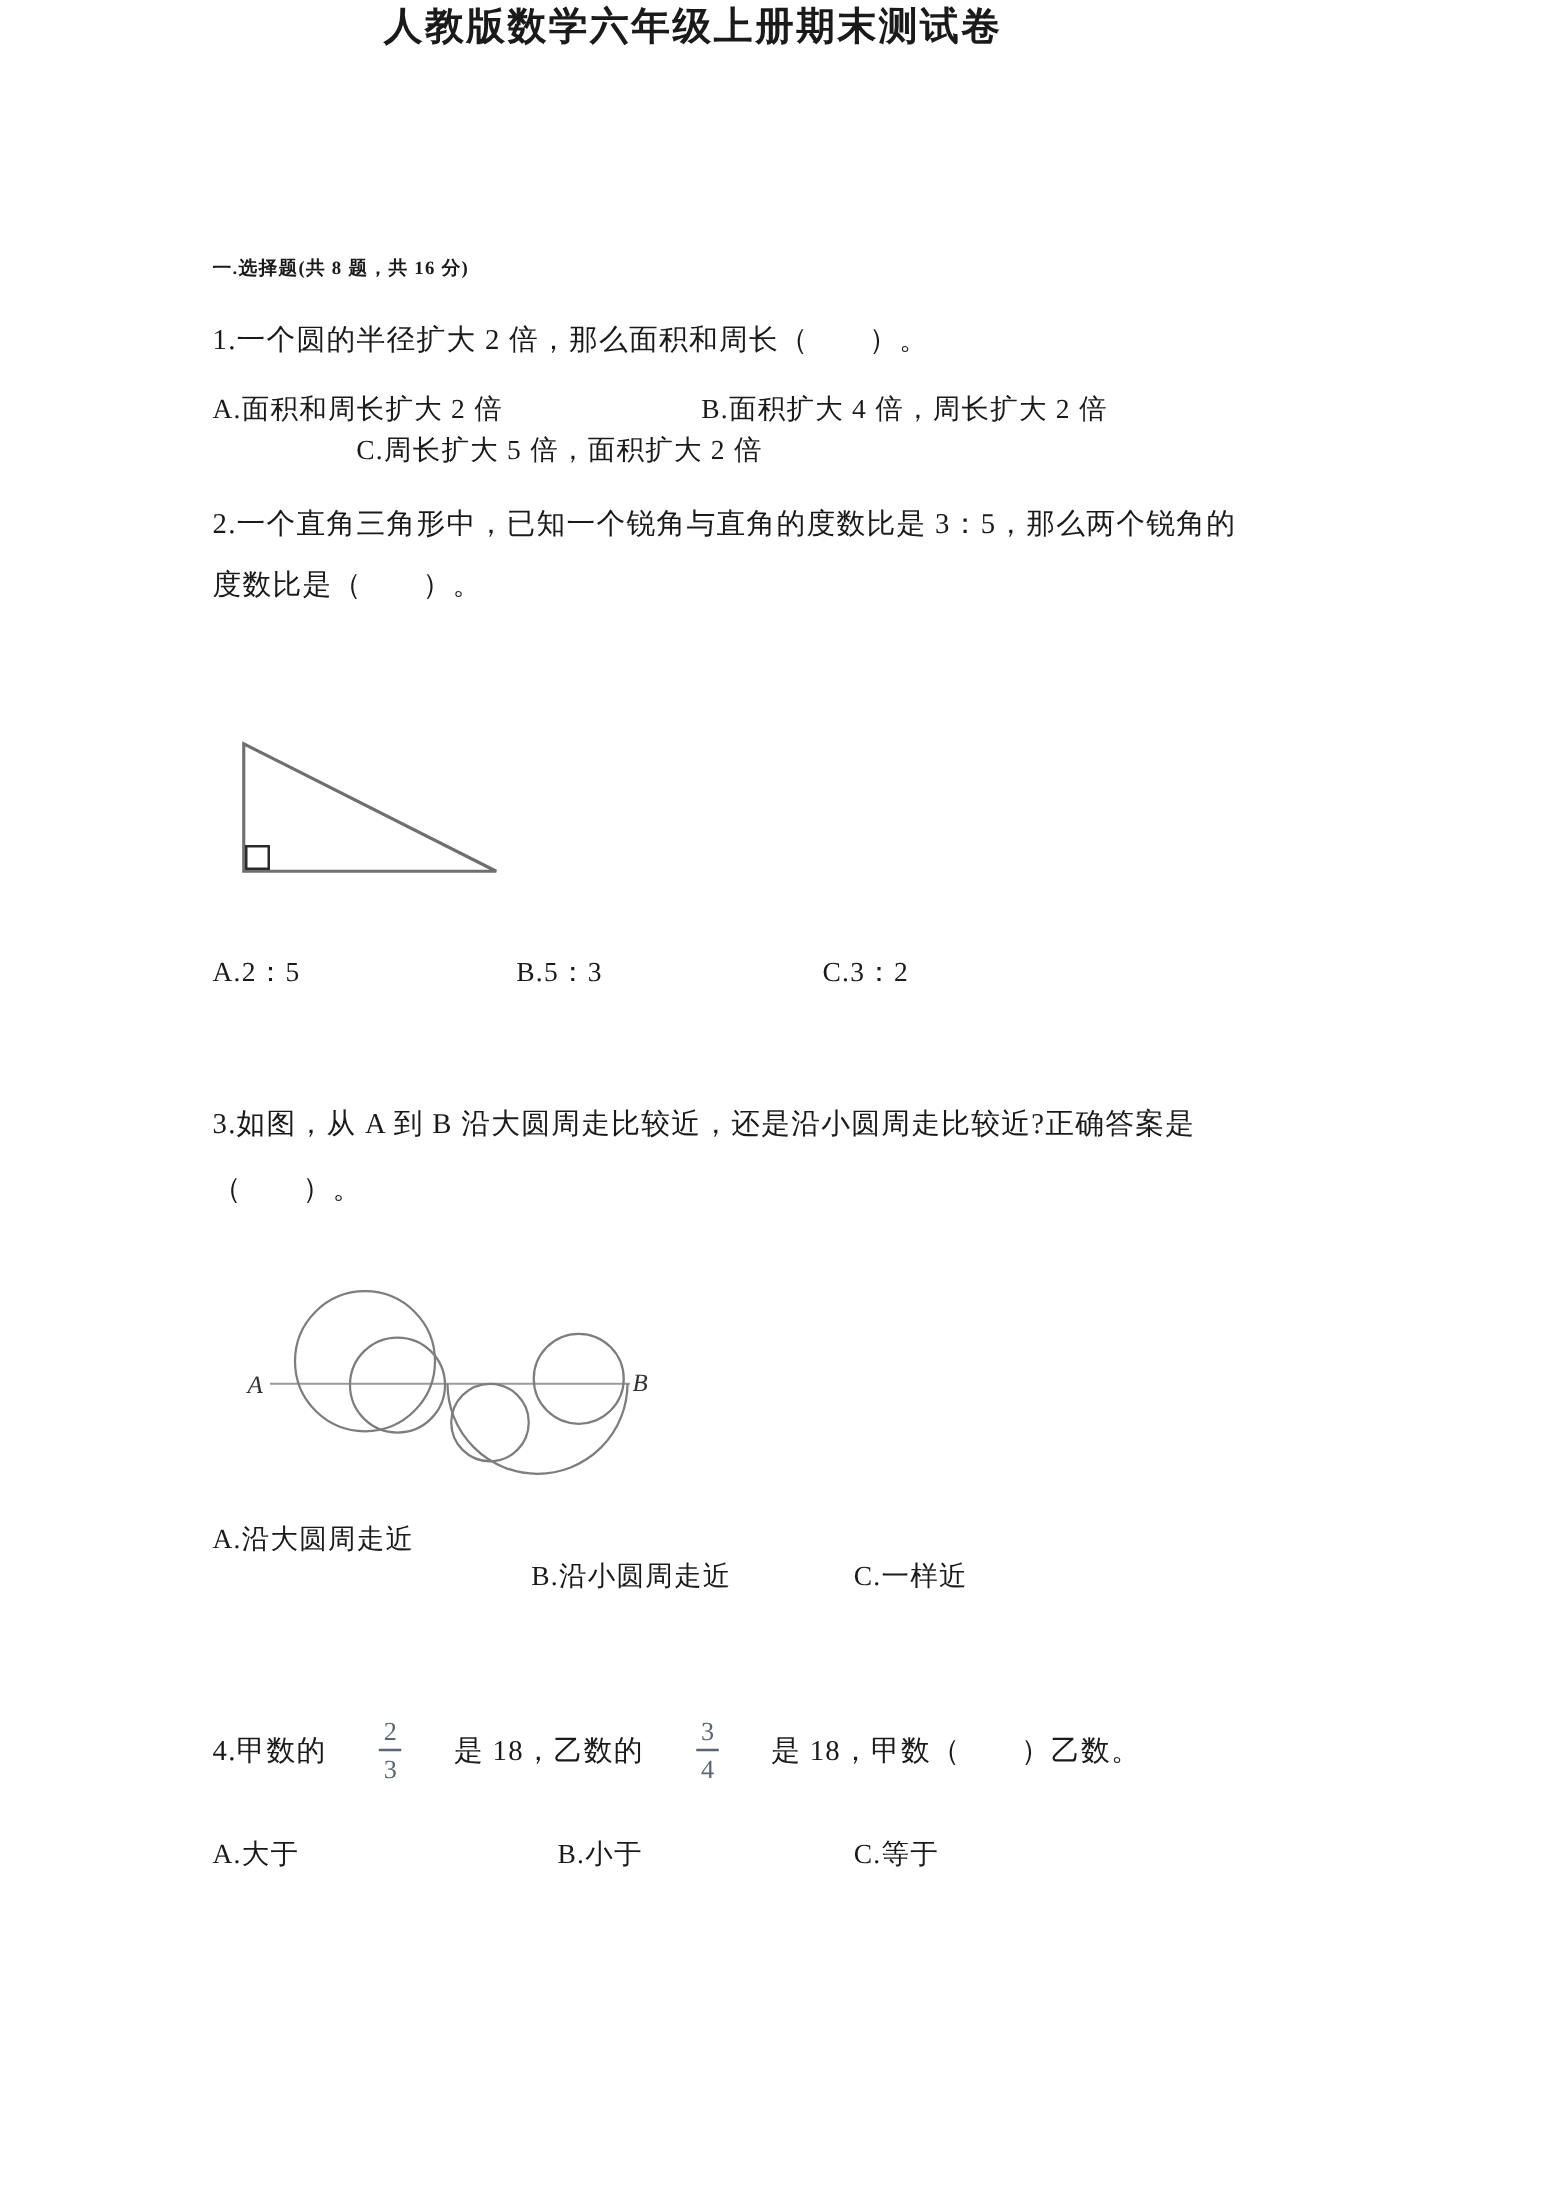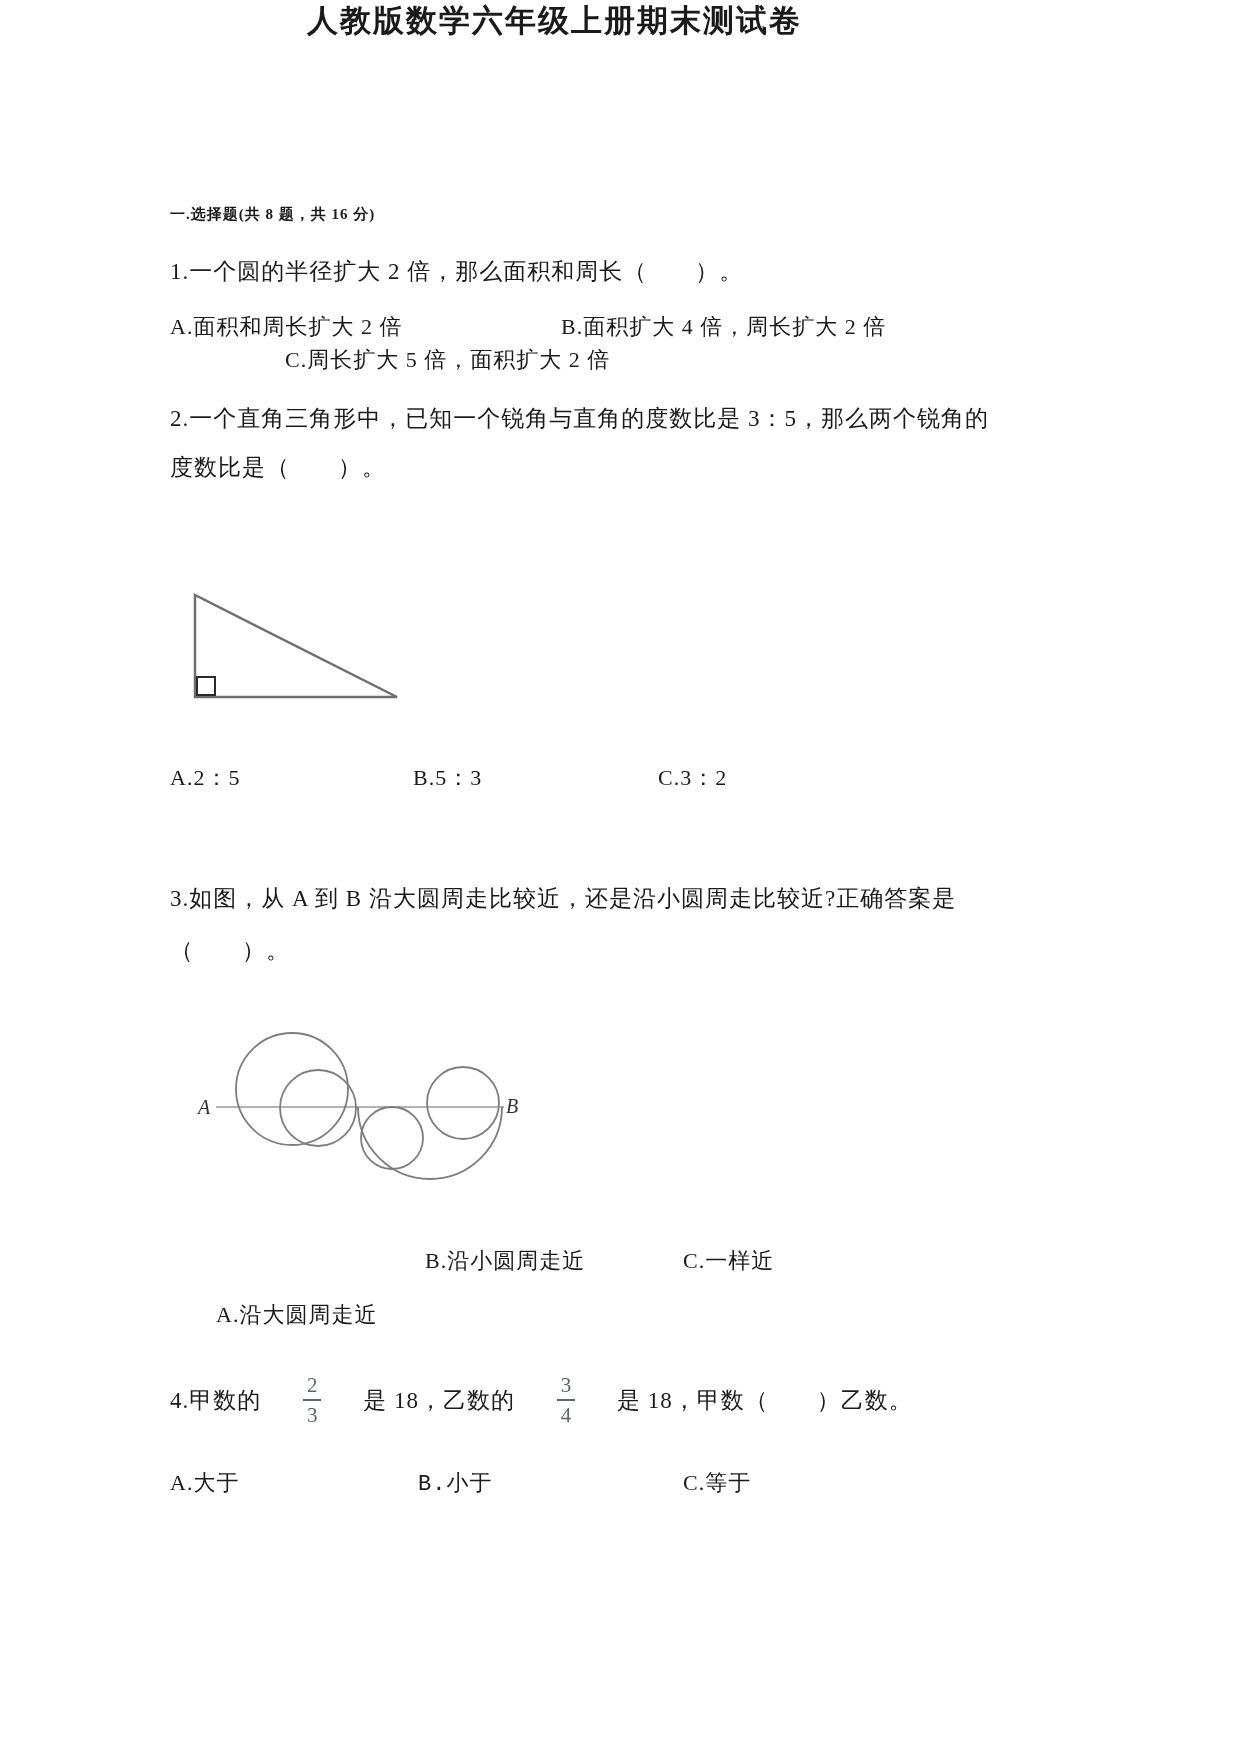--- a/index.html
+++ b/index.html
@@ -70,37 +70,37 @@
     <line x1="46" y1="82" x2="334" y2="82" stroke="#9a9a9a" stroke-width="1.5"></line>
     <circle cx="122" cy="64" r="56" fill="none" stroke="#7d7d7d" stroke-width="1.8"></circle>
     <circle cx="148" cy="83" r="38" fill="none" stroke="#7d7d7d" stroke-width="1.8"></circle>
     <circle cx="222" cy="113" r="31" fill="none" stroke="#7d7d7d" stroke-width="1.8"></circle>
     <circle cx="293" cy="78" r="36" fill="none" stroke="#7d7d7d" stroke-width="1.8"></circle>
     <path d="M 188 82 A 72 72 0 0 0 332 82" fill="none" stroke="#7d7d7d" stroke-width="1.8"></path>
     <text x="28" y="89" font-size="20" font-style="italic" fill="#333333">A</text>
     <text x="336" y="88" font-size="20" font-style="italic" fill="#333333">B</text>
   </svg>
 
-  <div class="abs opt" style="left:170px; top:1300px;margin-left:46px;">A.沿大圆周走近</div>
+  <div class="abs opt" style="left:170px; top:1216px;">A.沿大圆周走近</div>
   <div class="abs opt" style="left:425px; top:1246px;">B.沿小圆周走近</div>
   <div class="abs opt" style="left:683px; top:1246px;">C.一样近</div>
 
   <div class="abs body-text q4-row">
     <span>4.甲数的</span>
     <span class="frac">
       <span>2</span>
       <span class="frac-bar"></span>
       <span>3</span>
     </span>
     <span>是 18，乙数的</span>
     <span class="frac">
       <span>3</span>
       <span class="frac-bar"></span>
       <span>4</span>
     </span>
     <span>是 18，甲数（　　）乙数。</span>
   </div>
 
   <div class="abs opt" style="left:170px; top:1468px;">A.大于</div>
-  <div class="abs opt" style="left:418px; top:1468px;font-family:Liberation Mono, monospace;">B.小于</div>
+  <div class="abs opt" style="left:446px; top:1468px;">B.小于</div>
   <div class="abs opt" style="left:683px; top:1468px;">C.等于</div>
 
 </div>
 
 </body></html>

